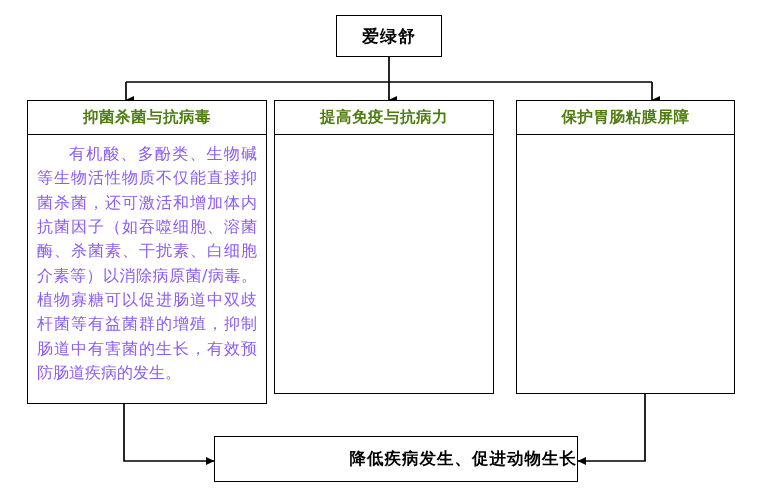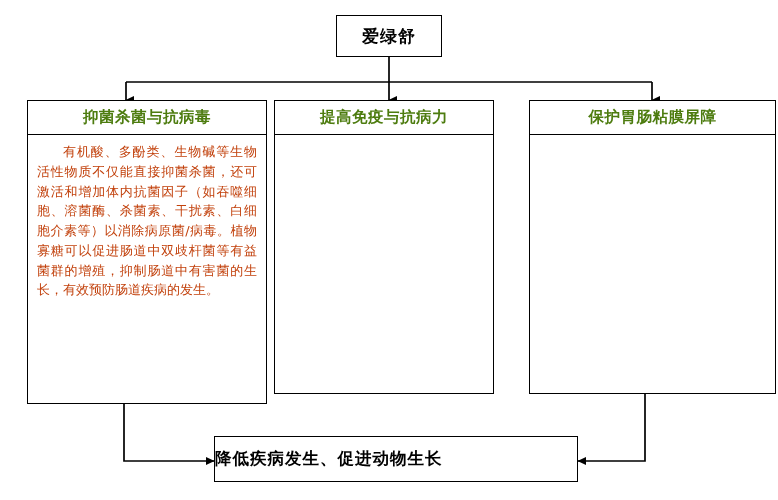--- a/index.html
+++ b/index.html
@@ -63,32 +63,32 @@
     letter-spacing: 0.5px;
     color: #4d7c0f;
     white-space: nowrap;
   }
   .branch-body {
     box-sizing: border-box;
     padding: 7px 9px 6px 9px;
     flex: 1 1 auto;
   }
   .branch-body-text {
-    font-size: 13px;
+    font-size: 16px;
     line-height: 1.52;
-    color: #c2410c;
+    color: #8b5cf6;
     text-align: justify;
     text-indent: 2em;
     display: block;
     word-break: break-all;
   }
   .outcome-box {
     display: flex;
     align-items: center;
-    justify-content: flex-start;
+    justify-content: flex-end;
   }
   .outcome-text {
     font-weight: bold;
     font-size: 16.5px;
     letter-spacing: 1px;
     color: #000000;
     white-space: nowrap;
   }
 </style>
 </head>
@@ -134,21 +134,21 @@
       <span class="branch-body-text">有机酸、多酚类、生物碱等生物活性物质不仅能直接抑菌杀菌，还可激活和增加体内抗菌因子（如吞噬细胞、溶菌酶、杀菌素、干扰素、白细胞介素等）以消除病原菌/病毒。植物寡糖可以促进肠道中双歧杆菌等有益菌群的增殖，抑制肠道中有害菌的生长，有效预防肠道疾病的发生。</span>
     </div>
   </div>
 
   <div class="box branch" style="left:274px; top:100px; width:220px; height:294px;">
     <div class="branch-header">
       <span class="branch-header-text">提高免疫与抗病力</span>
     </div>
   </div>
 
-  <div class="box branch" style="left:529px; top:100px; width:247px; height:294px;">
+  <div class="box branch" style="left:516px; top:100px; width:219px; height:294px;">
     <div class="branch-header">
       <span class="branch-header-text">保护胃肠粘膜屏障</span>
     </div>
   </div>
 
   <div class="box outcome-box" style="left:214px; top:436px; width:364px; height:46px;">
     <span class="outcome-text">降低疾病发生、促进动物生长</span>
   </div>
 
 </div>

